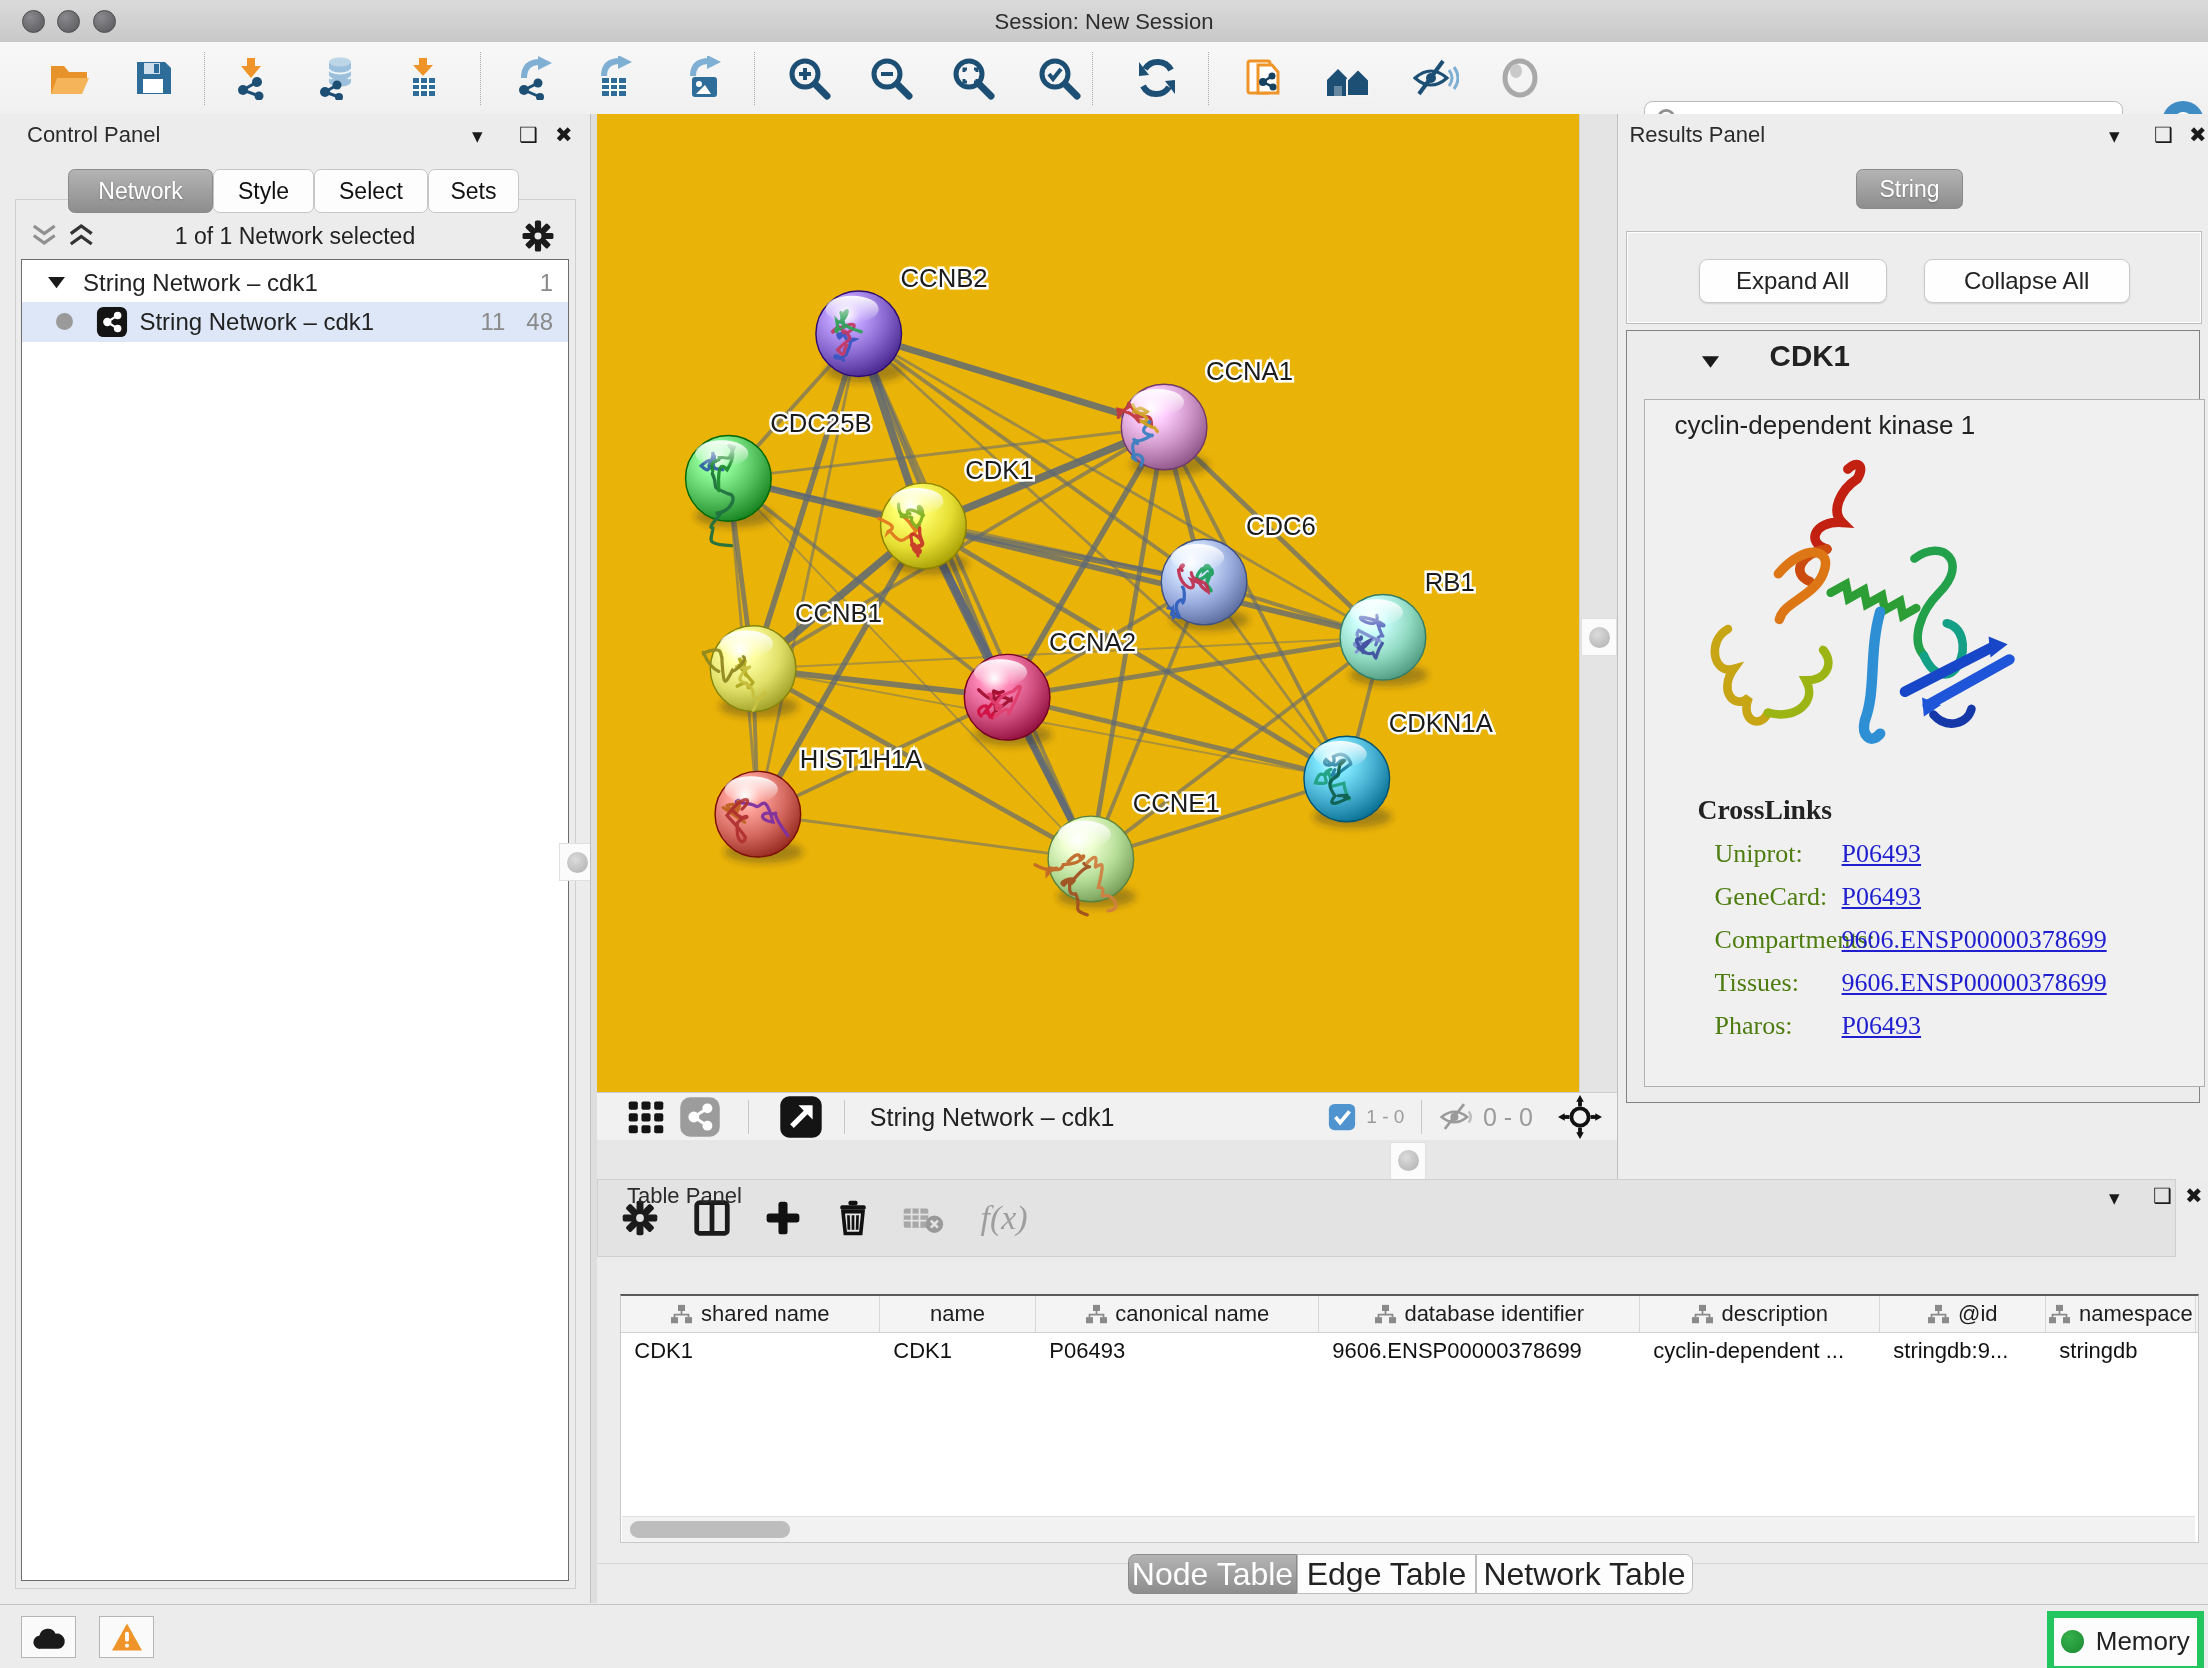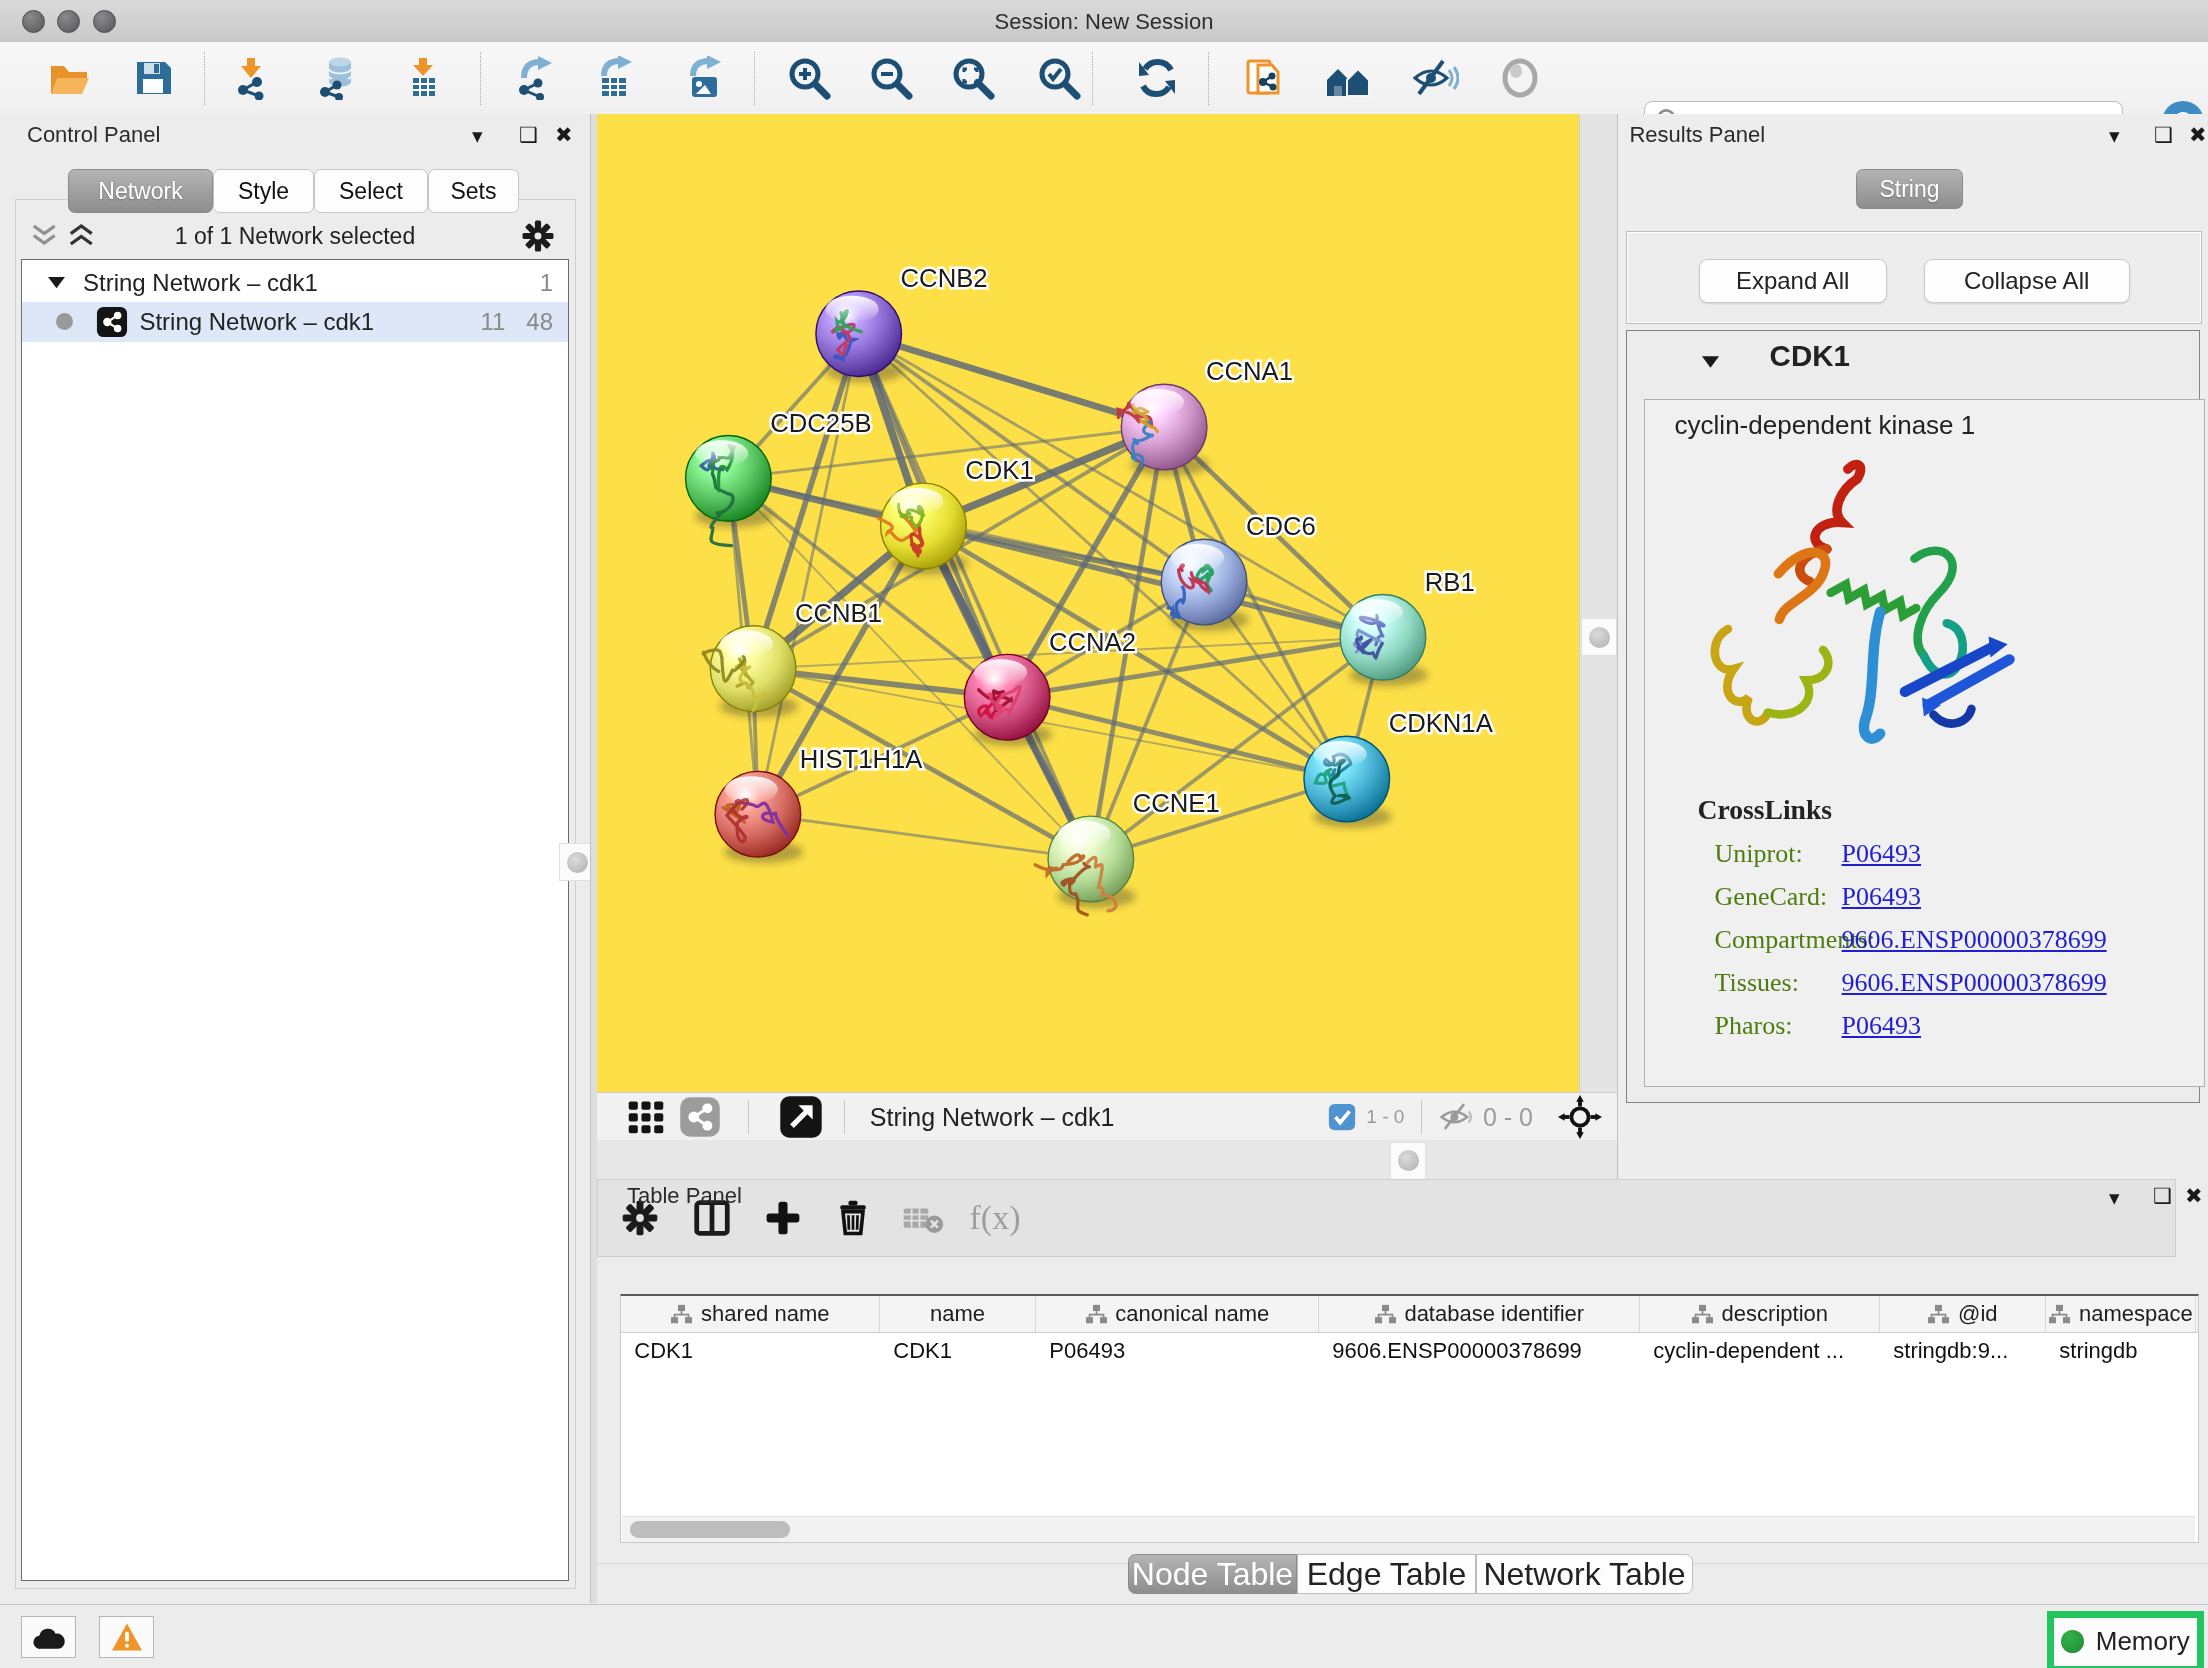--- a/index.html
+++ b/index.html
@@ -27,21 +27,21 @@
   .tab.sel{background:linear-gradient(#b4b4b4,#8d8d8d);color:#fff;border-color:#8a8a8a;
     text-shadow:0 1px 1.9px rgba(0,0,0,.25);}
   
   #control-panel{left:0;top:114px;width:590px;height:1489px;background:#ececec;}
   #cp-splitter{left:590px;top:114px;width:7.6px;height:1489px;background:#dedede;border-left:1px solid #c0c0c0;}
   #cp-box{left:15px;top:85px;width:559px;height:1388px;border:1px solid #cfcfcf;background:#ececec;}
   #cp-tree{left:21px;top:145px;width:548px;height:1322px;background:#fff;border:1.9px solid #6e6e6e;box-sizing:border-box;}
   .treerow{width:100%;height:38px;display:flex;align-items:center;font-size:24px;}
   .num{color:#8a8a8a;}
   
-  #netview{left:597px;top:114px;width:982px;height:978px;background:#fde047;}
+  #netview{left:597px;top:114px;width:982px;height:978px;background:#eab308;}
   #net-right-splitter{left:1579px;top:114px;width:38px;height:978px;background:#e4e4e4;
     border-left:1px solid #d2d2d2;}
   .knob{width:34px;height:36px;background:#fbfbfb;border:1px solid #e0e0e0;display:flex;
     align-items:center;justify-content:center;}
   .knob i{display:block;width:21px;height:21px;border-radius:50%;
     background:radial-gradient(circle at 40% 35%,#dcdcdc,#aeaeae);}
   #net-toolbar{left:597px;top:1092px;width:1020px;height:48px;background:#f1f1f1;
     border-top:1px solid #cdcdcd;display:flex;align-items:center;}
   .ntsep{width:0;height:34px;border-left:1px solid #c9c9c9;}
   #bottom-splitter{left:597px;top:1140px;width:1611px;height:39px;background:#e7e7e7;}
@@ -741,21 +741,21 @@
       <rect x="2" y="8" width="28" height="22" rx="2" fill="#a8a8a8"></rect>
       <g stroke="#e3e3e3" stroke-width="2">
           <line x1="2" y1="15" x2="30" y2="15"></line>
           <line x1="2" y1="22" x2="30" y2="22"></line>
           <line x1="11" y1="8" x2="11" y2="30"></line>
           <line x1="20" y1="8" x2="20" y2="30"></line>
         </g>
       <circle cx="37" cy="26" r="10" fill="#9a9a9a"></circle>
       <path d="M33 22 l8 8 M41 22 l-8 8" stroke="#e3e3e3" stroke-width="3"></path>
     </svg>
-    <span style="margin-left:26px;font-family:'Liberation Serif',serif;font-size:34px;color:#9e9e9e">f(x)</span>
+    <span style="margin-left:37px;font-family:'Liberation Serif',serif;font-style:italic;font-size:34px;color:#9e9e9e">f(x)</span>
   </div>
 
   <div id="tp-table" class="abs">
     <div id="tp-header">
         <div class="th" style="width: 259px; flex: 0 0 259px;">
           <svg width="23" height="21" viewBox="0 0 26 24">
             <rect x="9" y="1" width="8" height="7" fill="#8a8a8a"></rect>
             <rect x="1" y="15" width="8" height="7" fill="#8a8a8a"></rect>
             <rect x="17" y="15" width="8" height="7" fill="#8a8a8a"></rect>
             <path d="M13 8 v4 M5 15 v-3 h16 v3" fill="none" stroke="#8a8a8a" stroke-width="2"></path>

